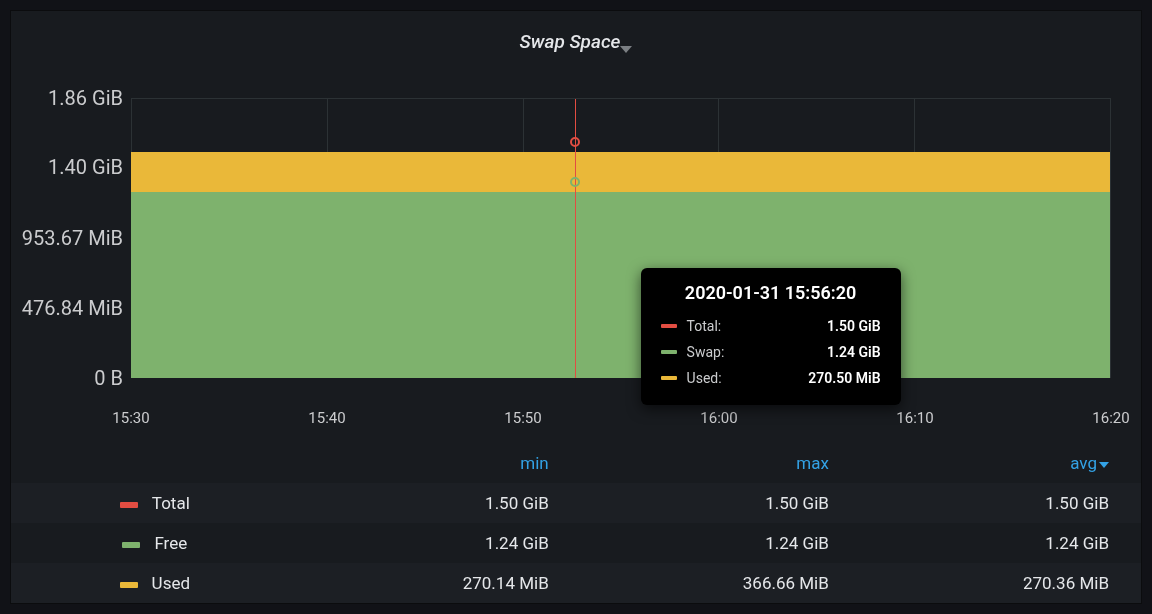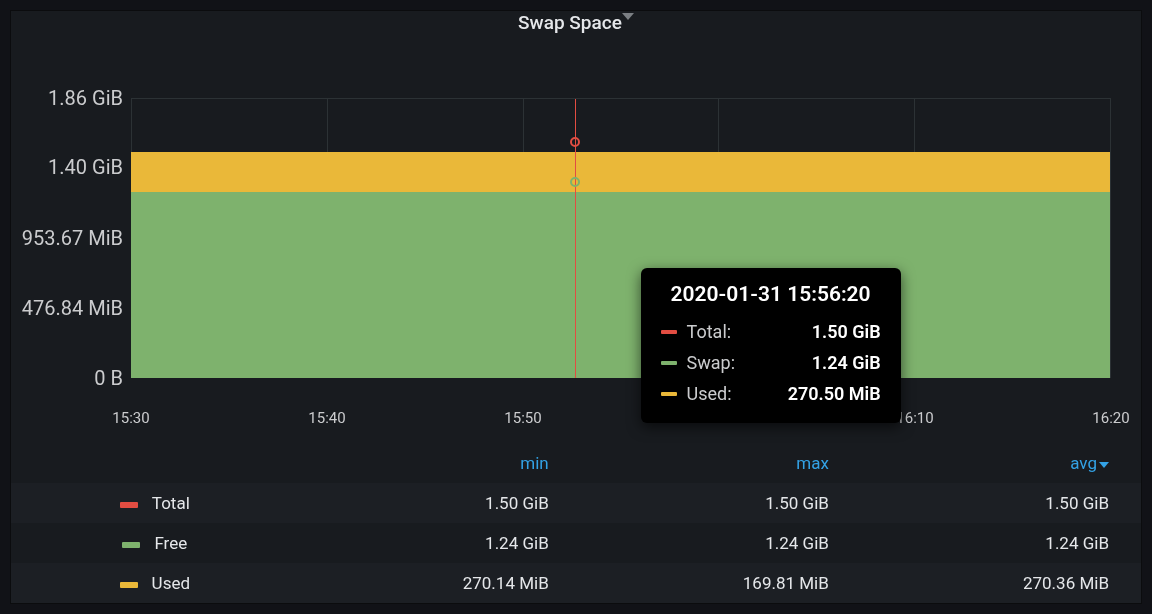--- a/index.html
+++ b/index.html
@@ -30,23 +30,24 @@
   width: 1132px;
   height: 594px;
   background: var(--panel-bg);
   border: 1px solid #0b0c0e;
   display: flex;
   flex-direction: column;
 }
 .panel-header {
   height: 42px;
   display: flex;
-  align-items: flex-start;
+  align-items: flex-end;
   justify-content: center;
   cursor: pointer;
+  font-style: italic;
 }
 .panel-title {
   font-size: 19px;
   font-weight: 500;
   color: var(--text-bright);
 }
 .chevron {
   width: 0; height: 0;
   border-left: 6px solid transparent;
   border-right: 6px solid transparent;
@@ -135,31 +136,31 @@
 .tooltip {
   position: absolute;
   background: #000;
   border-radius: 6px;
   padding: 14px 20px;
   min-width: 260px;
   box-shadow: 0 4px 14px rgba(0,0,0,0.6);
   z-index: 10;
 }
 .tooltip-title {
-  font-size: 21px;
+  font-size: 18px;
   font-weight: 600;
   color: #fff;
   text-align: center;
   margin-bottom: 10px;
   white-space: nowrap;
 }
 .tooltip-row {
   display: flex;
   align-items: center;
-  font-size: 18px;
+  font-size: 14px;
   padding: 5px 0;
   white-space: nowrap;
 }
 .tooltip-row .swatch {
   width: 16px; height: 4px;
   margin-right: 10px;
   border-radius: 1px;
 }
 .tooltip-row .lbl { color: var(--text); flex: 1; }
 .tooltip-row .val { color: #fff; font-weight: 600; padding-left: 20px;}
@@ -282,18 +283,18 @@
         </tr>
         <tr>
           <td class="series-cell"><span class="swatch-sq" style="background: rgb(126, 178, 109);"></span><span>Free</span></td>
           <td>1.24 GiB</td>
           <td>1.24 GiB</td>
           <td>1.24 GiB</td>
         </tr>
         <tr>
           <td class="series-cell"><span class="swatch-sq" style="background: rgb(234, 184, 57);"></span><span>Used</span></td>
           <td>270.14 MiB</td>
-          <td>169.81 MiB</td>
+          <td>366.66 MiB</td>
           <td>270.36 MiB</td>
         </tr>
       </tbody>
   </table>
 </div>
 
 </body></html>

